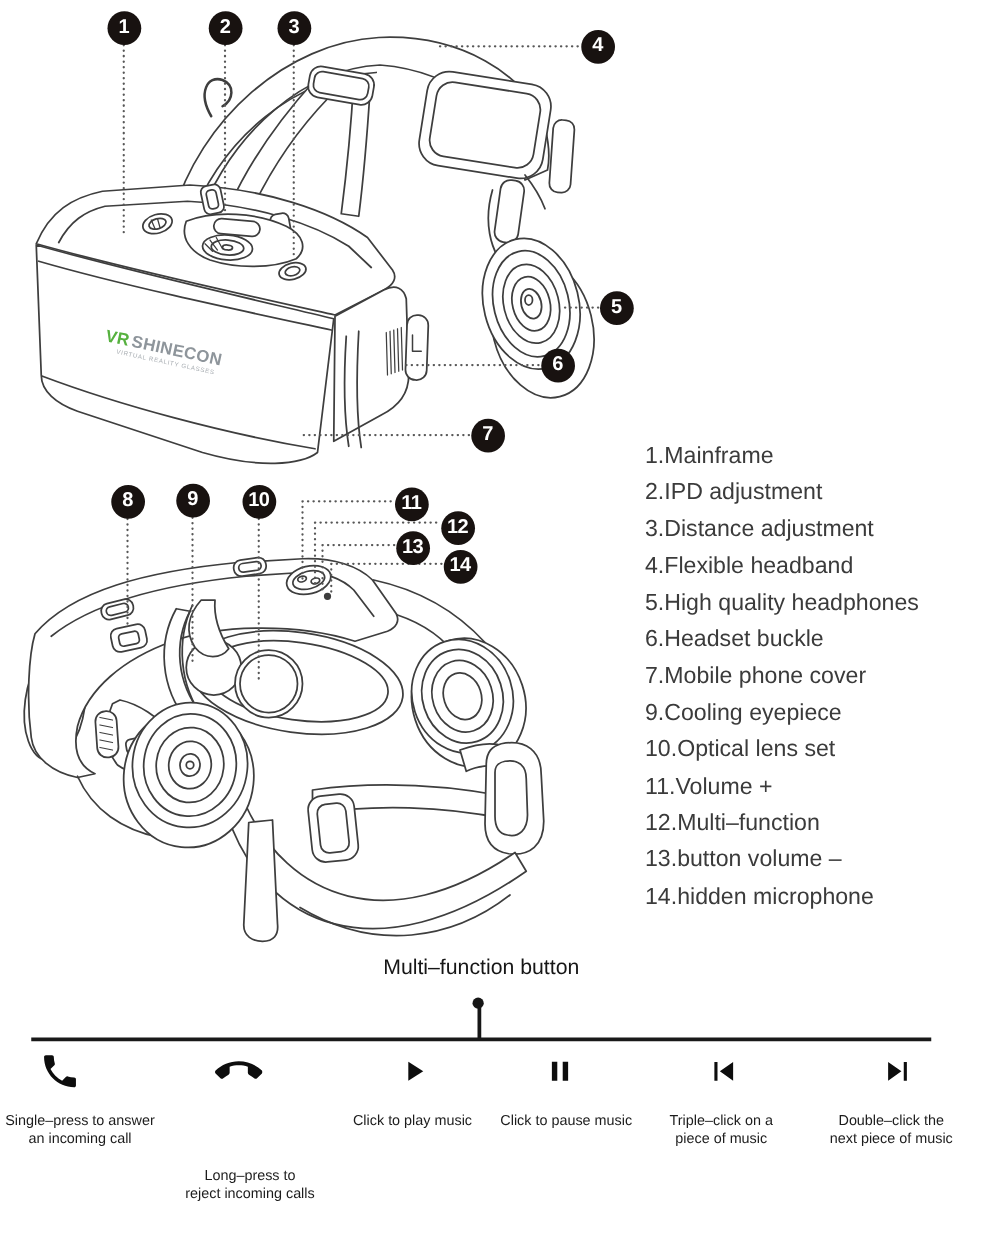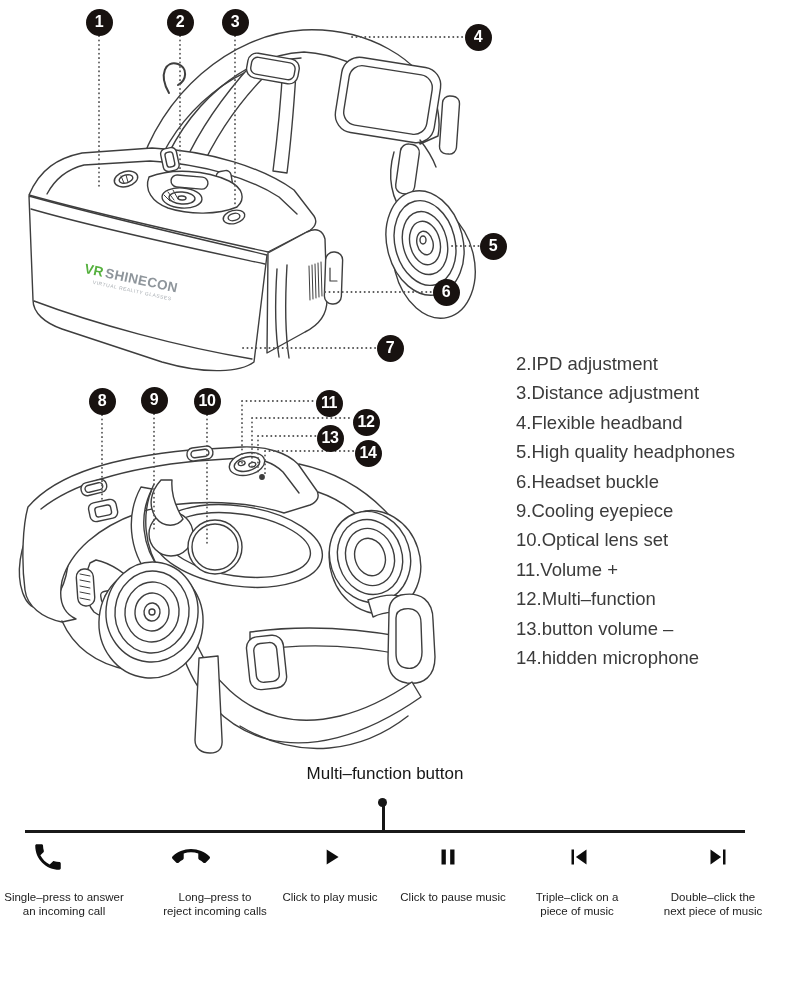--- a/index.html
+++ b/index.html
@@ -226,25 +226,27 @@
       <div class="callout" style="left: 88.5px; top: 387.5px;">8</div>
       <div class="callout" style="left: 140.5px; top: 386.5px;">9</div>
       <div class="callout" style="left: 193.5px; top: 387.5px;">10</div>
       <div class="callout" style="left: 315.5px; top: 389.5px;">11</div>
       <div class="callout" style="left: 352.5px; top: 408.5px;">12</div>
       <div class="callout" style="left: 316.5px; top: 424.5px;">13</div>
       <div class="callout" style="left: 354.5px; top: 439.5px;">14</div>
     </div>
 
   <div class="parts-list" id="parts-list">
+      <div>1.Mainframe</div>
       <div>2.IPD adjustment</div>
       <div>3.Distance adjustment</div>
       <div>4.Flexible headband</div>
       <div>5.High quality headphones</div>
       <div>6.Headset buckle</div>
+      <div>7.Mobile phone cover</div>
       <div>9.Cooling eyepiece</div>
       <div>10.Optical lens set</div>
       <div>11.Volume +</div>
       <div>12.Multi–function</div>
       <div>13.button volume –</div>
       <div>14.hidden microphone</div>
     </div>
 
   <div class="mf-title">Multi–function button</div>
   <div class="mf-pointer-dot"></div>
@@ -254,21 +256,21 @@
       <svg viewBox="0 0 24 24" width="34" height="34" class="mf-icon" style="left: 31px; top: 840px;">
         <path d="M6.62 10.79c1.44 2.83 3.76 5.14 6.59 6.59l2.2-2.21c.27-.27.67-.36 1.02-.24 1.12.37 2.33.57 3.57.57.55 0 1 .45 1 1V20c0 .55-.45 1-1 1-9.39 0-17-7.61-17-17 0-.55.45-1 1-1h3.5c.55 0 1 .45 1 1 0 1.25.2 2.45.57 3.57.11.35.03.74-.25 1.02l-2.2 2.2z" fill="#0d0d0d"></path>
       </svg>
       <div class="mf-caption" style="left: -21px;">
         <div>Single–press to answer</div>
         <div>an incoming call</div>
       </div>
       <svg viewBox="0 0 24 24" width="38" height="38" class="mf-icon" style="left: 172px; top: 838px;">
         <path d="M12 9c-1.6 0-3.15.25-4.6.72v3.1c0 .39-.23.74-.56.9-.98.49-1.87 1.12-2.66 1.85-.18.18-.43.28-.7.28-.28 0-.53-.11-.71-.29L.29 13.08c-.18-.17-.29-.42-.29-.7 0-.28.11-.53.29-.71C3.34 8.78 7.46 7 12 7s8.66 1.78 11.71 4.67c.18.18.29.43.29.71 0 .28-.11.53-.29.7l-2.48 2.48c-.18.18-.43.29-.71.29-.27 0-.52-.1-.7-.28-.79-.73-1.68-1.36-2.66-1.85-.33-.16-.56-.51-.56-.9v-3.1C15.15 9.25 13.6 9 12 9z" fill="#0d0d0d"></path>
       </svg>
-      <div class="mf-caption" style="left: 130px;">
+      <div class="mf-caption" style="left: 115px; margin-top: 44px;">
         <div>Long–press to</div>
         <div>reject incoming calls</div>
       </div>
       <svg viewBox="0 0 24 24" width="26" height="26" class="mf-icon" style="left: 318px; top: 844px;">
         <path d="M8 5v14l11-7z" fill="#0d0d0d"></path>
       </svg>
       <div class="mf-caption" style="left: 245px;">
         <div>Click to play music</div>
       </div>
       <svg viewBox="0 0 24 24" width="26" height="26" class="mf-icon" style="left: 435px; top: 844px;">

